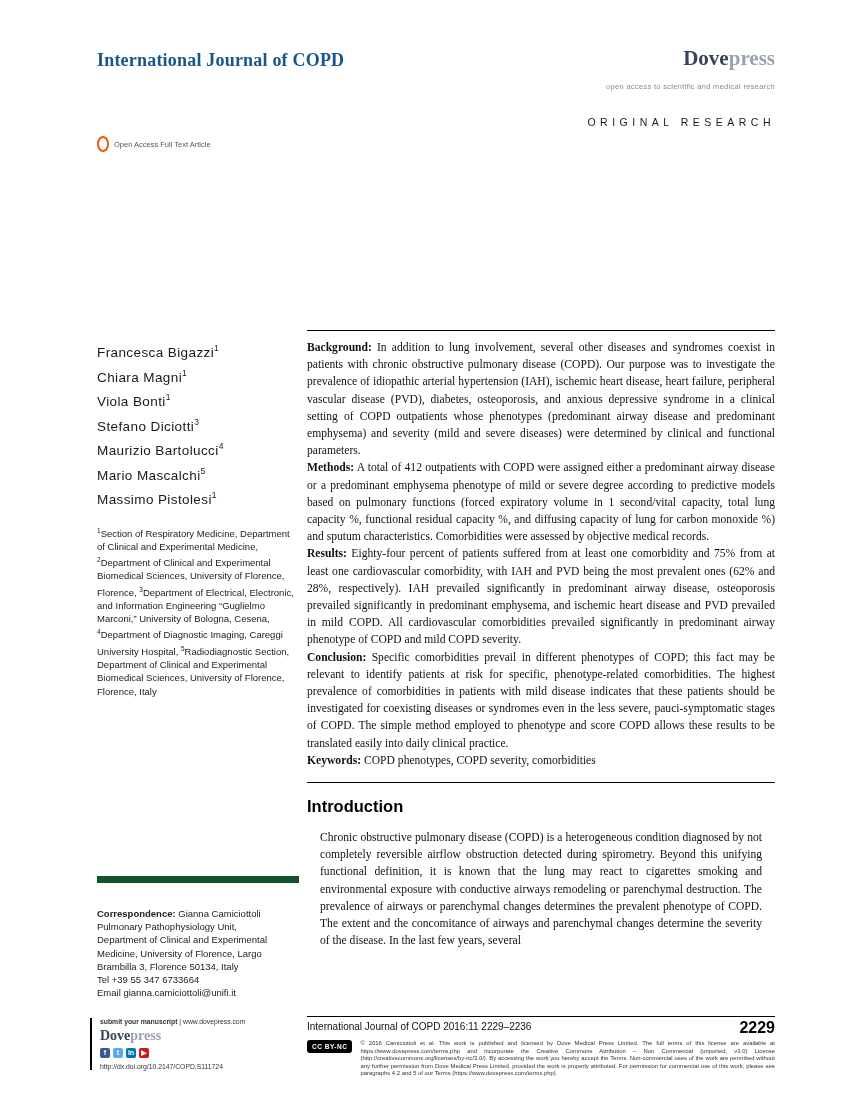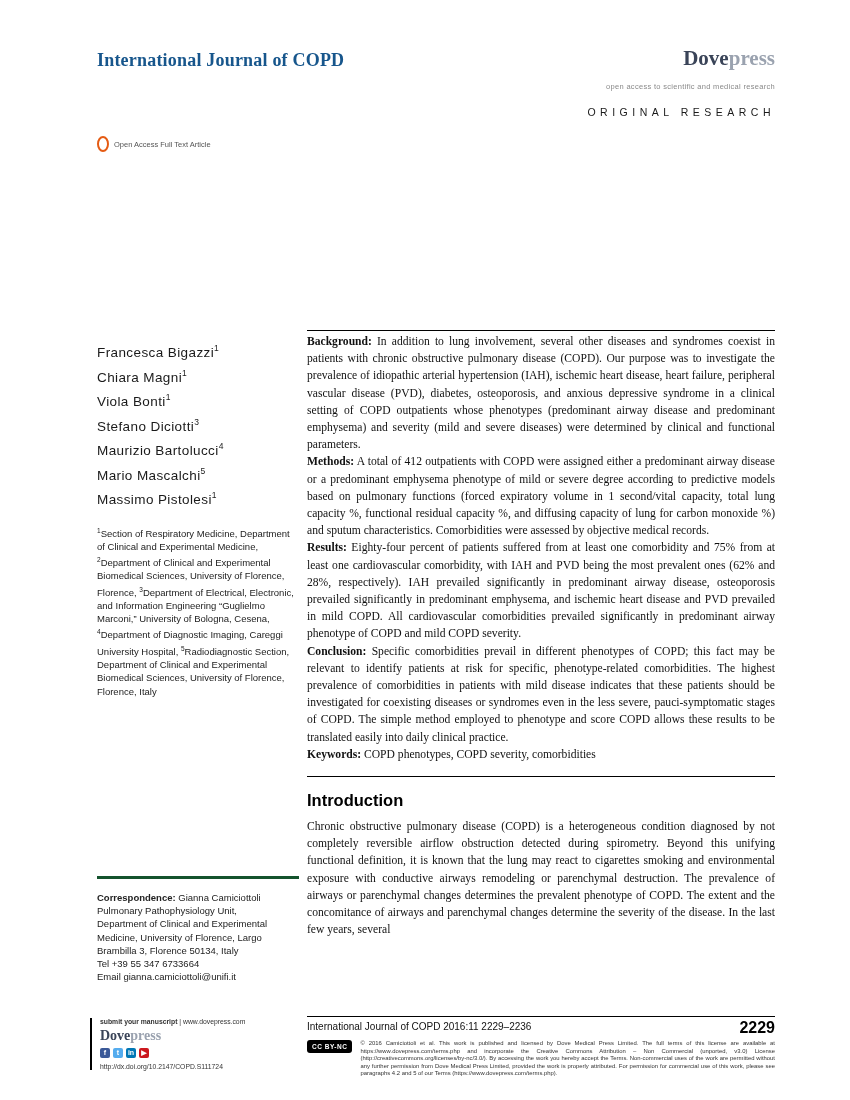--- a/index.html
+++ b/index.html
@@ -10,44 +10,44 @@
   .journal-name{position:absolute;left:97px;top:50px;font-family:"Liberation Serif",serif;
     font-weight:700;font-size:18px;color:#17568C;letter-spacing:.2px;}
   .dove-logo{position:absolute;right:75px;top:46px;font-family:"Liberation Serif",serif;
     font-weight:700;font-size:21px;text-align:right;}
   .dove-logo .dove{color:#3A4458;}
   .dove-logo .press{color:#9AA2AF;}
   .tagline{position:absolute;right:75px;top:82px;font-size:7.5px;color:#8a8a8a;text-align:right;letter-spacing:.3px;}
   .oa-row{position:absolute;left:97px;top:108px;display:flex;align-items:center;gap:5px;margin-top:28px;}
   .oa-icon{display:inline-block;width:8px;height:12px;border:2.5px solid #E55B13;border-radius:50%;}
   .oa-label{font-size:7.5px;color:#555;}
-  .article-type{position:absolute;right:75px;top:106px;font-size:10.5px;letter-spacing:4.5px;color:#1a1a1a;}
+  .article-type{position:absolute;right:75px;top:116px;font-size:10.5px;letter-spacing:4.5px;color:#1a1a1a;}
 
   
   .title{position:absolute;left:97px;top:133px;width:684px;font-size:30px;line-height:39px;
     font-weight:400;color:#000;letter-spacing:.2px;}
 
   
   .col-left{position:absolute;left:97px;top:338px;width:197px;}
   .author{font-size:13.5px;line-height:20px;color:#1a1a1a;letter-spacing:.4px;}
   .author sup{font-size:8.5px;}
   .affil{margin-top:14px;font-size:9.5px;line-height:13.2px;color:#222;}
   .affil sup{font-size:6.5px;}
-  .corr{position:absolute;left:97px;top:876px;width:202px;border-top:3px solid #14532d;
-    padding-top:12px;font-size:9.5px;line-height:13.2px;color:#222;}
+  .corr{position:absolute;left:97px;top:876px;width:202px;border-top:7px solid #14532d;
+    padding-top:24px;font-size:9.5px;line-height:13.2px;color:#222;}
   .corr .pre{white-space:pre-line;}
 
   
-  .col-right{position:absolute;left:307px;top:330px;width:468px;border-top:1px solid #000;padding-top:2px;}
+  .col-right{position:absolute;left:307px;top:330px;width:468px;border-top:1px solid #000;padding-top:8px;}
   .abs{margin:0;font-family:"Liberation Serif",serif;font-size:11.6px;line-height:17.2px;
     text-align:justify;color:#111;}
   .abs b{font-weight:700;}
   .divider{border:none;border-top:1px solid #000;margin:13px 0 0 0;}
   .intro-h{font-size:16.5px;font-weight:700;margin:14px 0 8px 0;color:#000;font-family:"Liberation Sans",sans-serif;}
-  .intro-p{margin:0;font-family:"Liberation Serif",serif;font-size:11.6px;line-height:17.2px;
+  .intro-p{margin:13px;font-family:"Liberation Serif",serif;font-size:11.6px;line-height:17.2px;
     text-align:justify;color:#111;}
 
   
   .footer-left{position:absolute;left:90px;top:1018px;width:200px;border-left:2px solid #000;padding-left:8px;}
   .submit-line{font-size:6.8px;color:#333;}
   .submit-line b{font-weight:700;}
   .f-dove{font-family:"Liberation Serif",serif;font-weight:700;font-size:14px;margin-top:3px;}
   .f-dove .dove{color:#3A4458;} .f-dove .press{color:#9AA2AF;}
   .sicons{margin-top:4px;display:flex;gap:3px;}
   .sicon{display:inline-block;width:10px;height:10px;border-radius:2px;color:#fff;font-size:7px;

